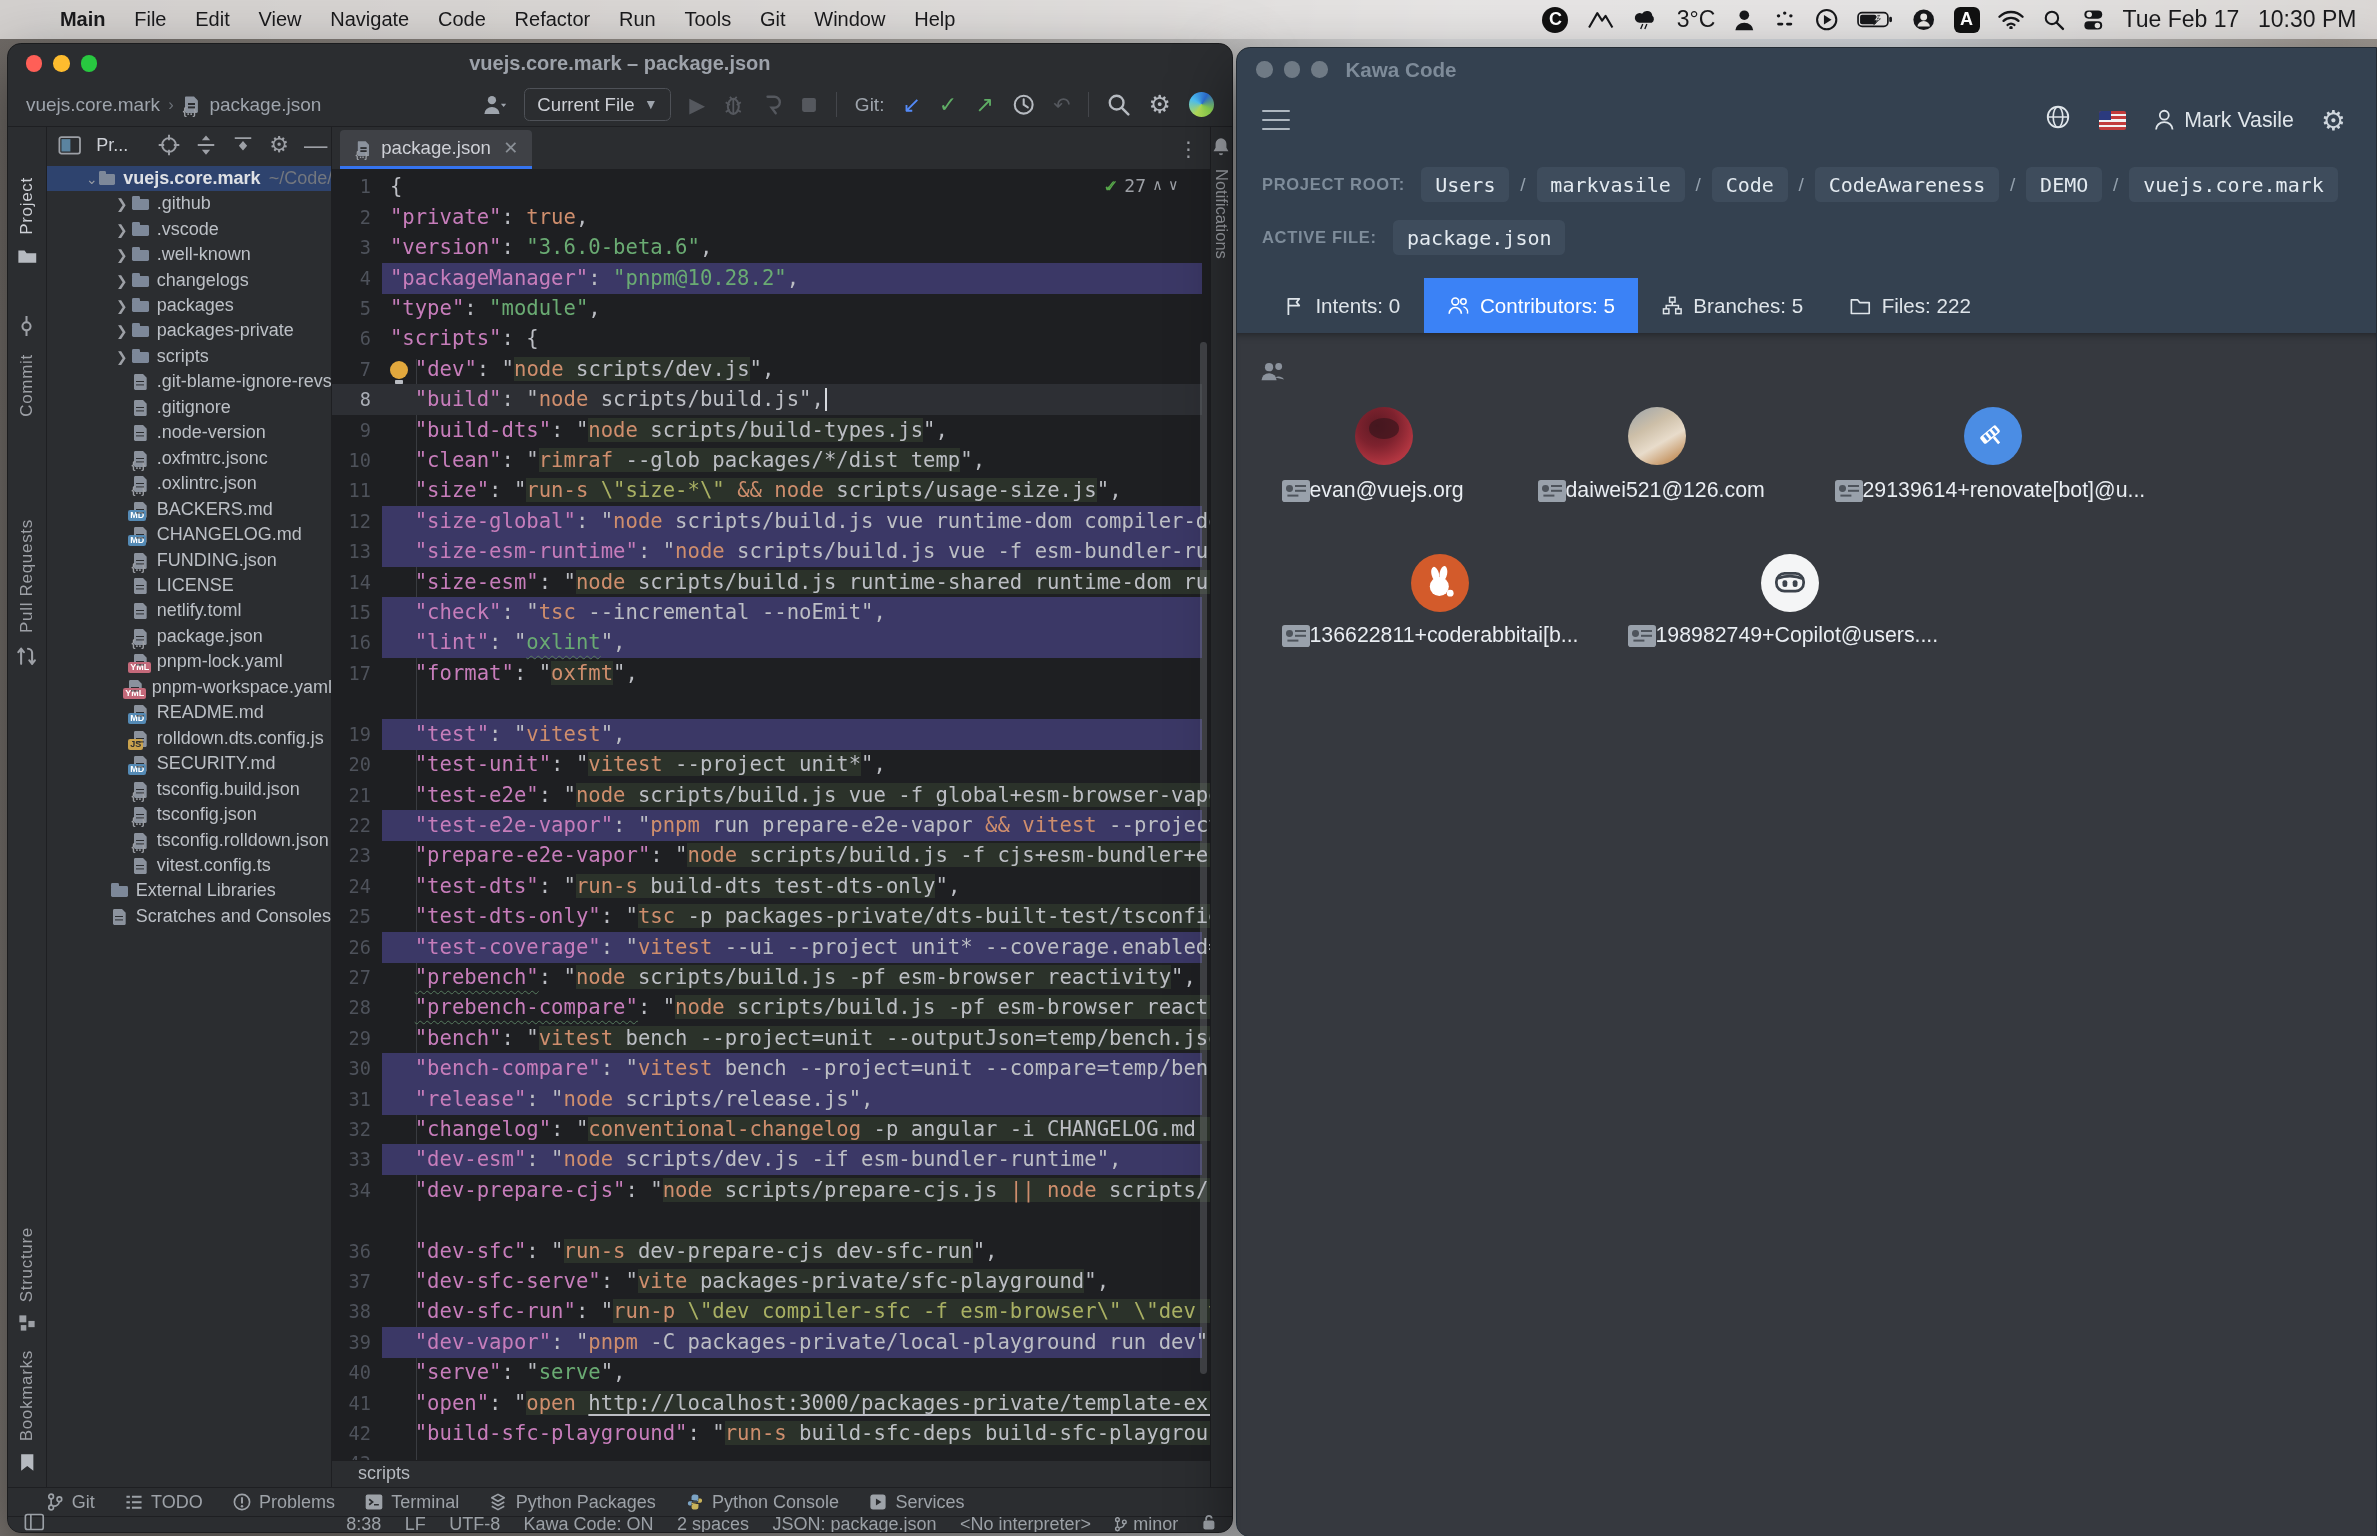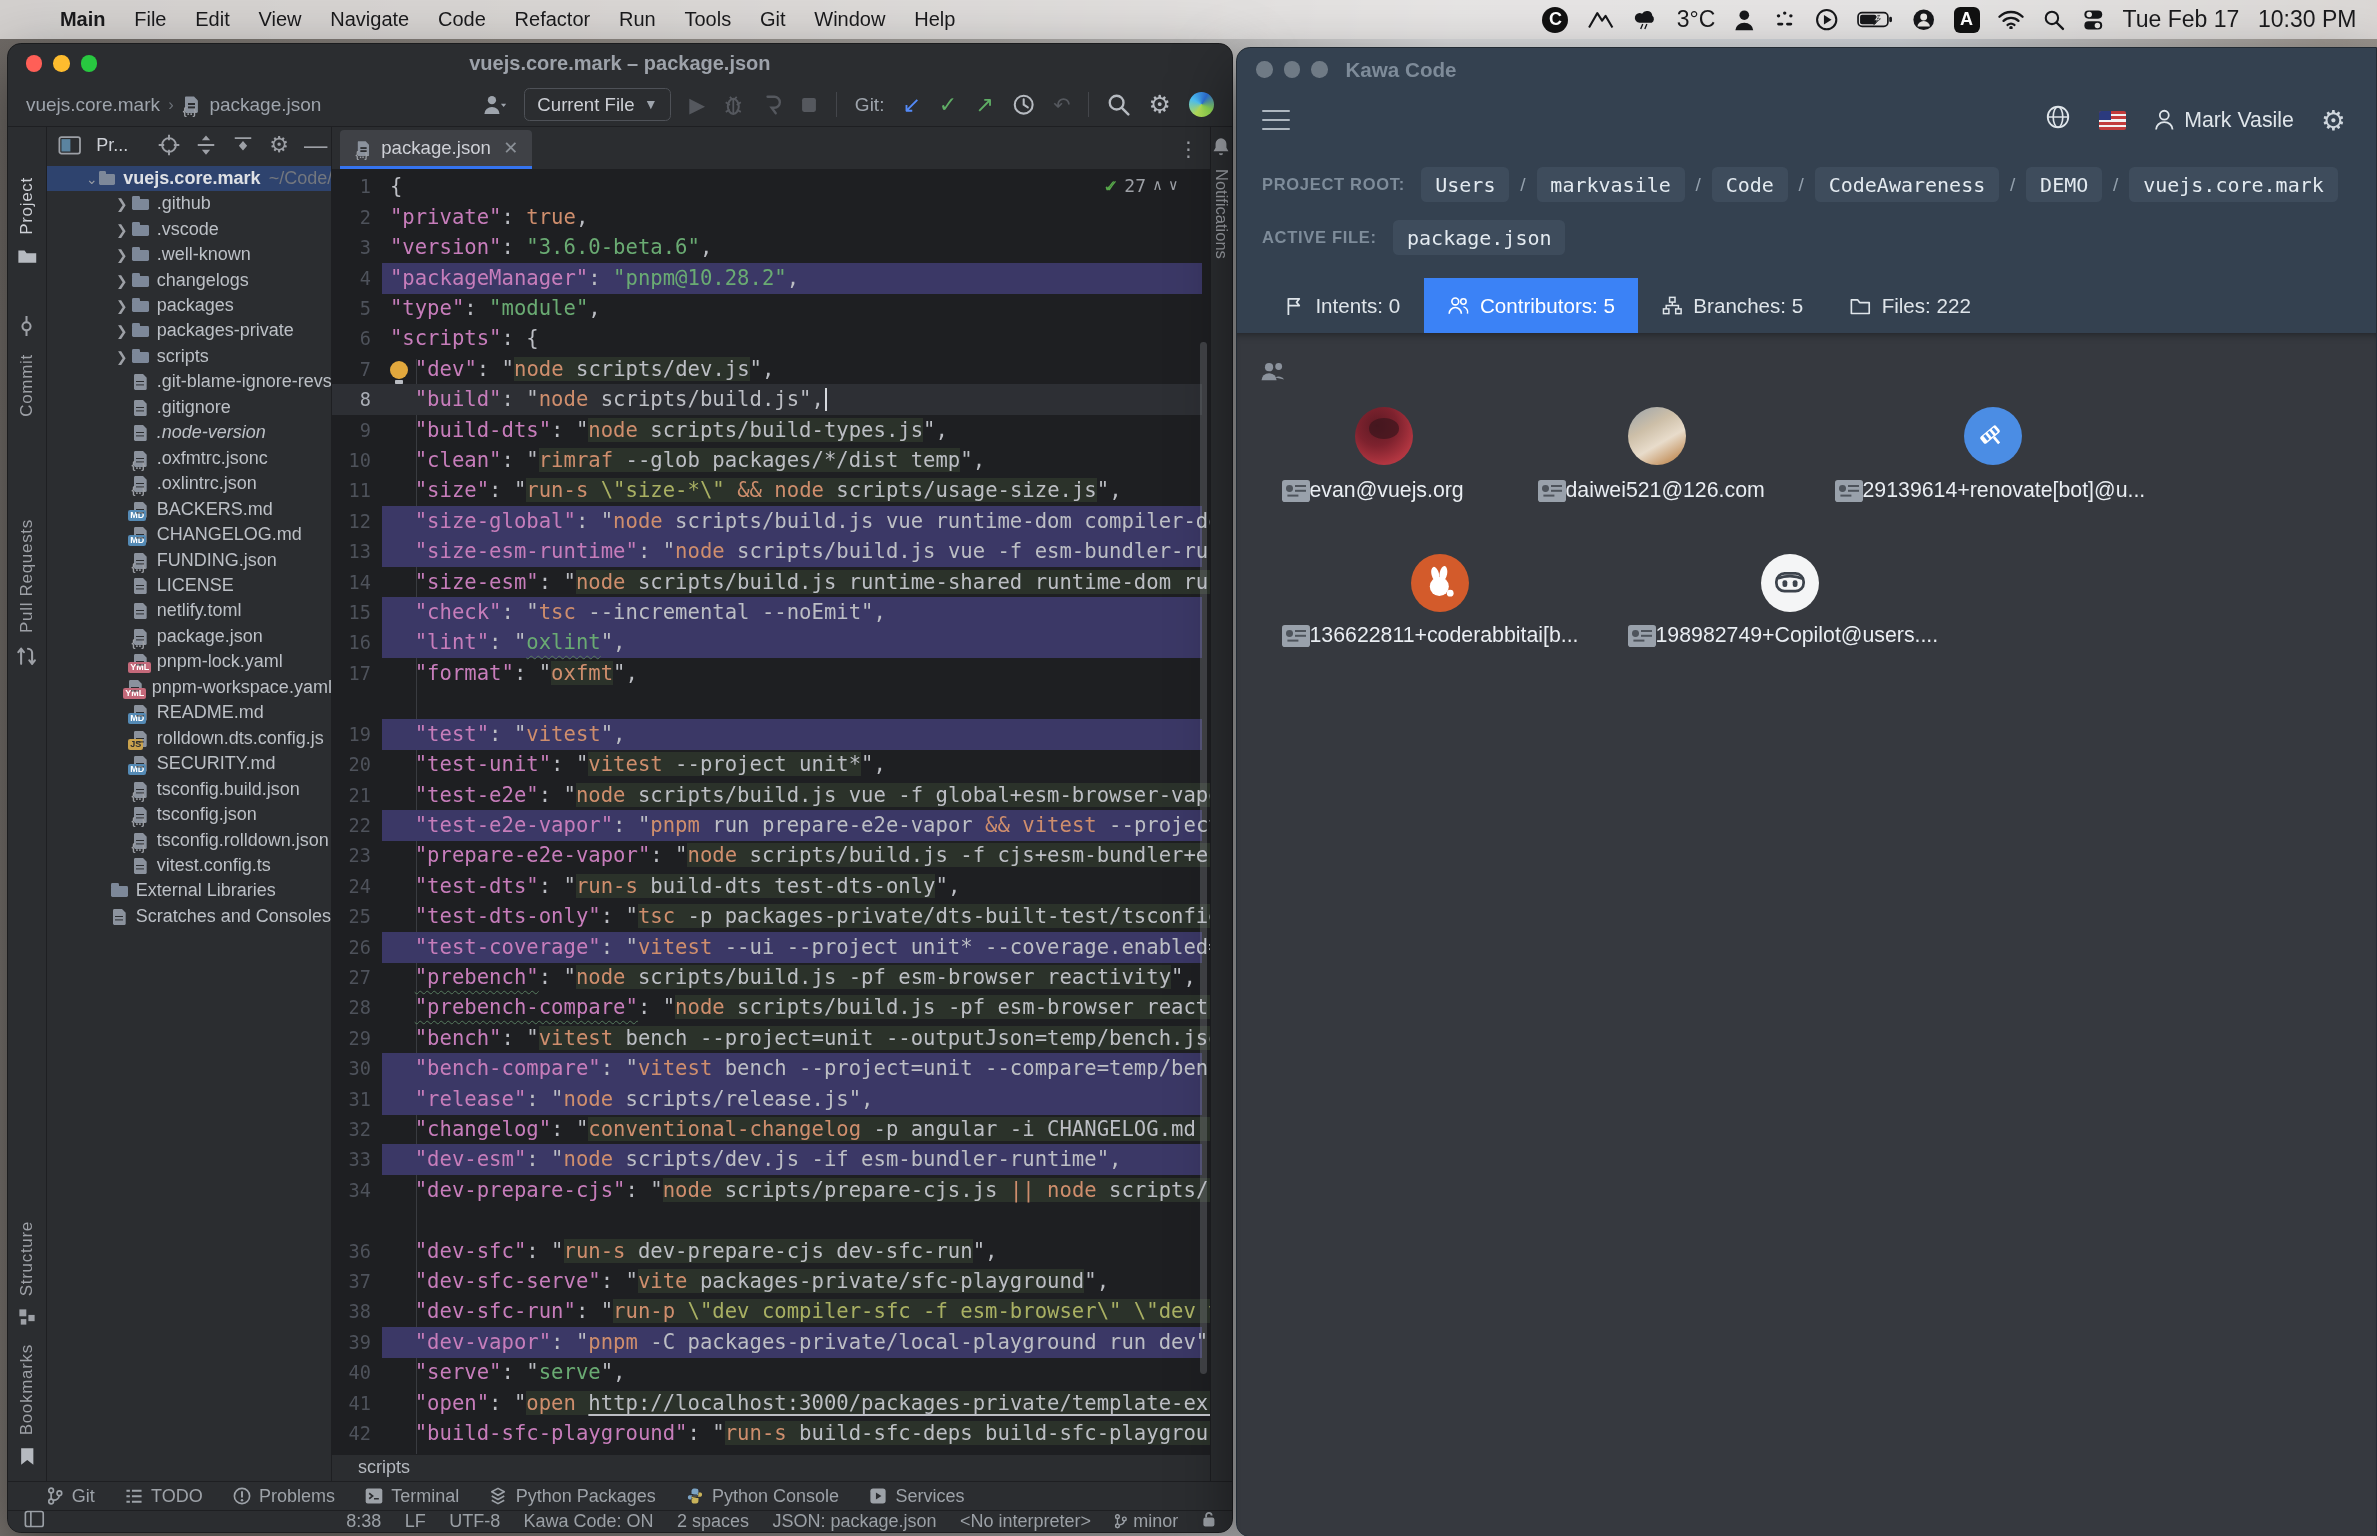--- a/index.html
+++ b/index.html
@@ -102,21 +102,21 @@
   .chk { color:#57a64a; font-size:19px; letter-spacing:-9.6px; margin-right:9.6px; }
   .vsb { position:absolute; right:2.8px; top:172px; width:6.9px; height:1032px; background:rgba(180,185,190,.22); border-radius:3.4px; z-index:3; }
   .ed-crumb { height:27.5px; flex:0 0 auto; background:#2b2d30; border-top:0.7px solid #1e1f22; display:flex; align-items:center; padding-left:26px; color:#b6bac0; font-size:18px; }
   
   .strip-r { width:22px; flex:0 0 auto; background:#2b2d30; border-left:0.7px solid #1e1f22; display:flex; flex-direction:column; align-items:center; color:#9da0a6; }
   .strip-r .bell { margin-top:9.6px; }
   .strip-r .vtext { writing-mode:vertical-rl; font-size:16.5px; margin-top:11px; color:#9da0a6; }
   
   .botbar { height:29px; flex:0 0 auto; background:#2b2d30; border-top:0.7px solid #1e1f22; display:flex; align-items:center; gap:30px; padding-left:39px; color:#9da2a8; font-size:18px; }
   .botbar .bitem { display:inline-flex; align-items:center; gap:8.3px; }
-  .statusbar { height:22px; flex:0 0 auto; background:#2b2d30; border-top:0.7px solid #1e1f22; display:flex; align-items:center; color:#9ba0a6; font-size:18px; padding:0 16.5px; }
+  .statusbar { height:16px; flex:0 0 auto; background:#2b2d30; border-top:0.7px solid #1e1f22; display:flex; align-items:center; color:#9ba0a6; font-size:18px; padding:0 16.5px; }
   .statusbar .segs { margin-left:auto; display:flex; align-items:center; gap:23.4px; }
   
   .kawa { left:1236px; top:47px; width:1141px; height:1490px; background:#344150; border-radius:13.8px 0 0 13.8px; display:flex; flex-direction:column; overflow:hidden; border:0.7px solid #222b34; }
   .kawa-titlebar { height:43px; flex:0 0 auto; display:flex; align-items:center; padding-left:19px; }
   .kawa-title { color:#7e8b99; font-weight:bold; font-size:20.6px; margin-left:18px; }
   .kawa-headrow { height:58px; flex:0 0 auto; display:flex; align-items:center; padding:0 30px 0 25px; }
   .burger { width:27.5px; display:flex; flex-direction:column; gap:6.2px; }
   .burger span { height:2.8px; background:#aeb7c0; border-radius:1.4px; }
   .kh-right { margin-left:auto; display:flex; align-items:center; gap:27.5px; color:#dfe5ea; font-size:21.3px; }
   .usflag { width:27.5px; height:19px; border-radius:2.1px; background:repeating-linear-gradient(#c23b3b 0 2.8px,#f2f2f2 2.8px 5.5px); position:relative; overflow:hidden; }
@@ -418,21 +418,21 @@
           <div class="trow" style="top: 206px;">
             <span class="chev" style="margin-left: 66px;"></span>
             <span class="ticon file"></span>
             <span class="lbl">.git-blame-ignore-revs</span>
           </div>
           <div class="trow" style="top: 232px;">
             <span class="chev" style="margin-left: 66px;"></span>
             <span class="ticon file"></span>
             <span class="lbl">.gitignore</span>
           </div>
-          <div class="trow" style="top: 257px; font-style: italic;">
+          <div class="trow" style="top: 257px;">
             <span class="chev" style="margin-left: 66px;"></span>
             <span class="ticon file"></span>
             <span class="lbl">.node-version</span>
           </div>
           <div class="trow" style="top: 283px;">
             <span class="chev" style="margin-left: 66px;"></span>
             <span class="ticon file">
               <span class="tbadge jsn">{..}</span>
             </span>
             <span class="lbl">.oxfmtrc.jsonc</span>

